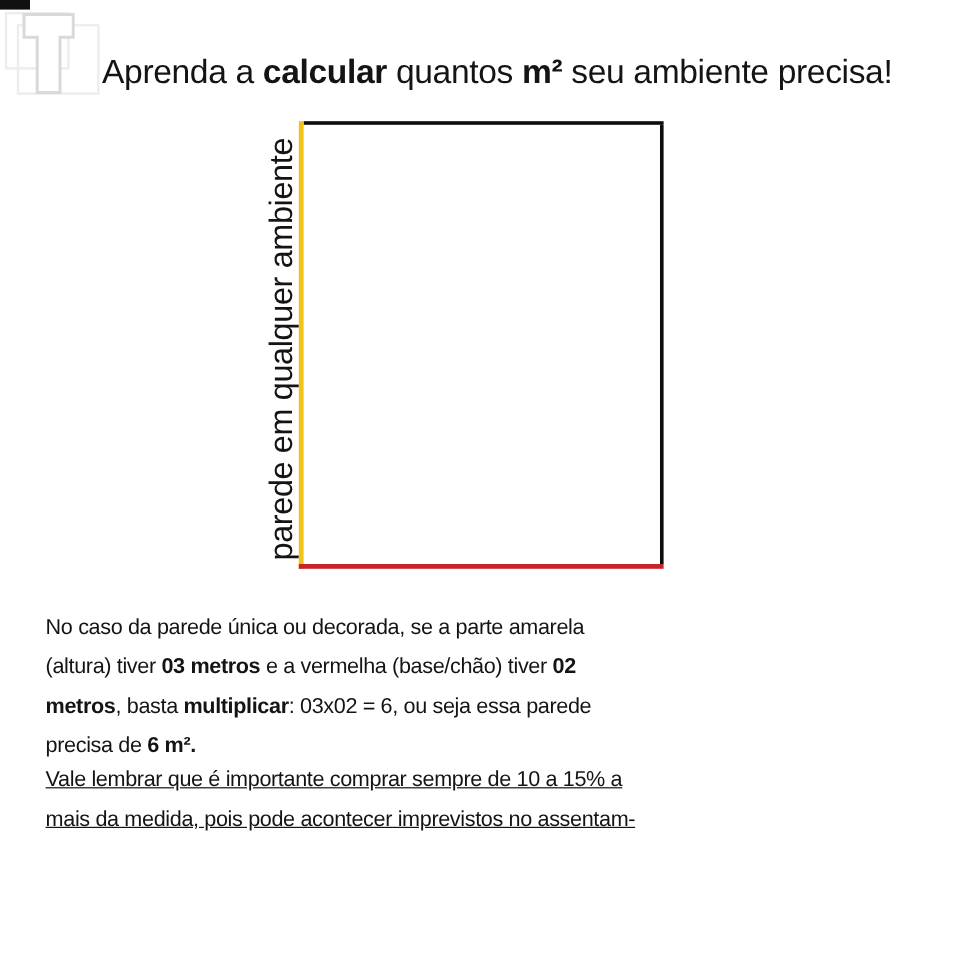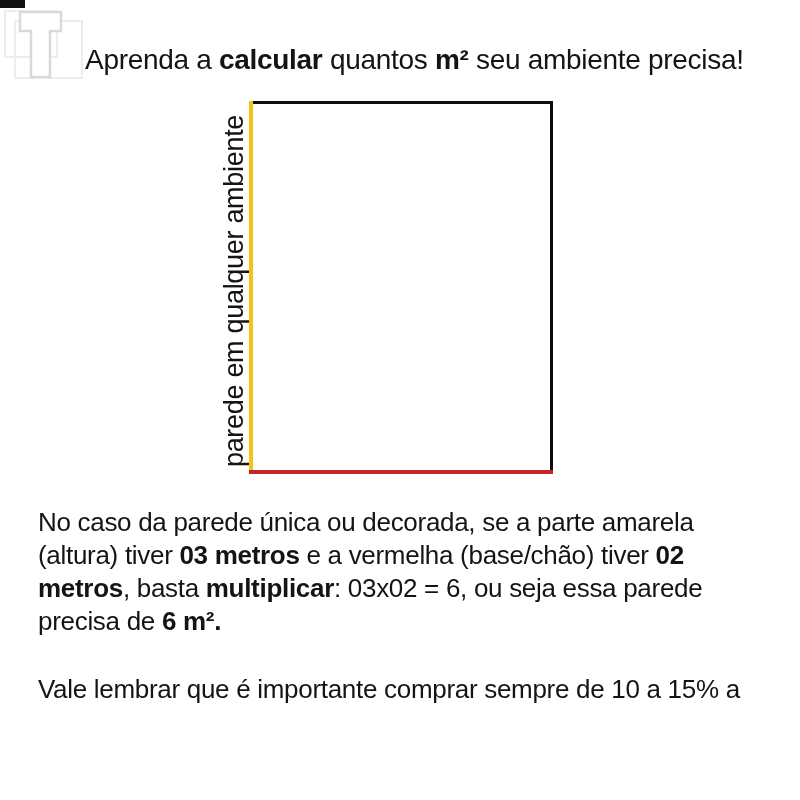--- a/index.html
+++ b/index.html
@@ -61,27 +61,27 @@
     letter-spacing: -0.3px;
     white-space: nowrap;
     color: #141414;
   }
 
   
   .paragraph {
     position: absolute;
     left: 38px;
     width: 745px;
-    font-size: 26px;
+    font-size: 18px;
     line-height: 33px;
     letter-spacing: -0.3px;
     color: #141414;
   }
   .paragraph-1 { top: 506px; }
-  .paragraph-2 { top: 673px; }
+  .paragraph-2 { top: 633px; text-decoration: underline; }
 </style>
 </head>
 <body>
 
 <div class="page">
 
   <div class="logo">
     <svg width="100" height="100" viewBox="0 0 100 100">
       <rect x="5" y="11" width="52" height="46" fill="none" stroke="#ededed" stroke-width="2"></rect>
       <rect x="15" y="21" width="67" height="57" fill="none" stroke="#ededed" stroke-width="2"></rect>
@@ -95,15 +95,15 @@
   <div class="diagram">
     <div class="wall-fill"></div>
     <div class="edge edge-top" style="background-color: rgb(13, 13, 13);"></div>
     <div class="edge edge-right" style="background-color: rgb(13, 13, 13);"></div>
     <div class="edge edge-left" style="background-color: rgb(243, 195, 24);"></div>
     <div class="edge edge-bottom" style="background-color: rgb(198, 36, 40);"></div>
     <div class="wall-label">parede em qualquer ambiente</div>
   </div>
 
   <p class="paragraph paragraph-1"><span>No caso da parede única ou decorada, se a parte amarela</span><br><span>(altura) tiver </span><span style="font-weight: 700;">03 metros</span><span> e a vermelha (base/chão) tiver </span><span style="font-weight: 700;">02</span><br><span style="font-weight: 700;">metros</span><span>, basta </span><span style="font-weight: 700;">multiplicar</span><span>: 03x02 = 6, ou seja essa parede</span><br><span>precisa de </span><span style="font-weight: 700;">6 m².</span></p>
-  <p class="paragraph paragraph-2"><span>Vale lembrar que é importante comprar sempre de 10 a 15% a</span><br><br></p>
+  <p class="paragraph paragraph-2"><span>Vale lembrar que é importante comprar sempre de 10 a 15% a</span><br><span>mais da medida, pois pode acontecer imprevistos no assentam-</span><br></p>
 
 </div>
 
 </body></html>

